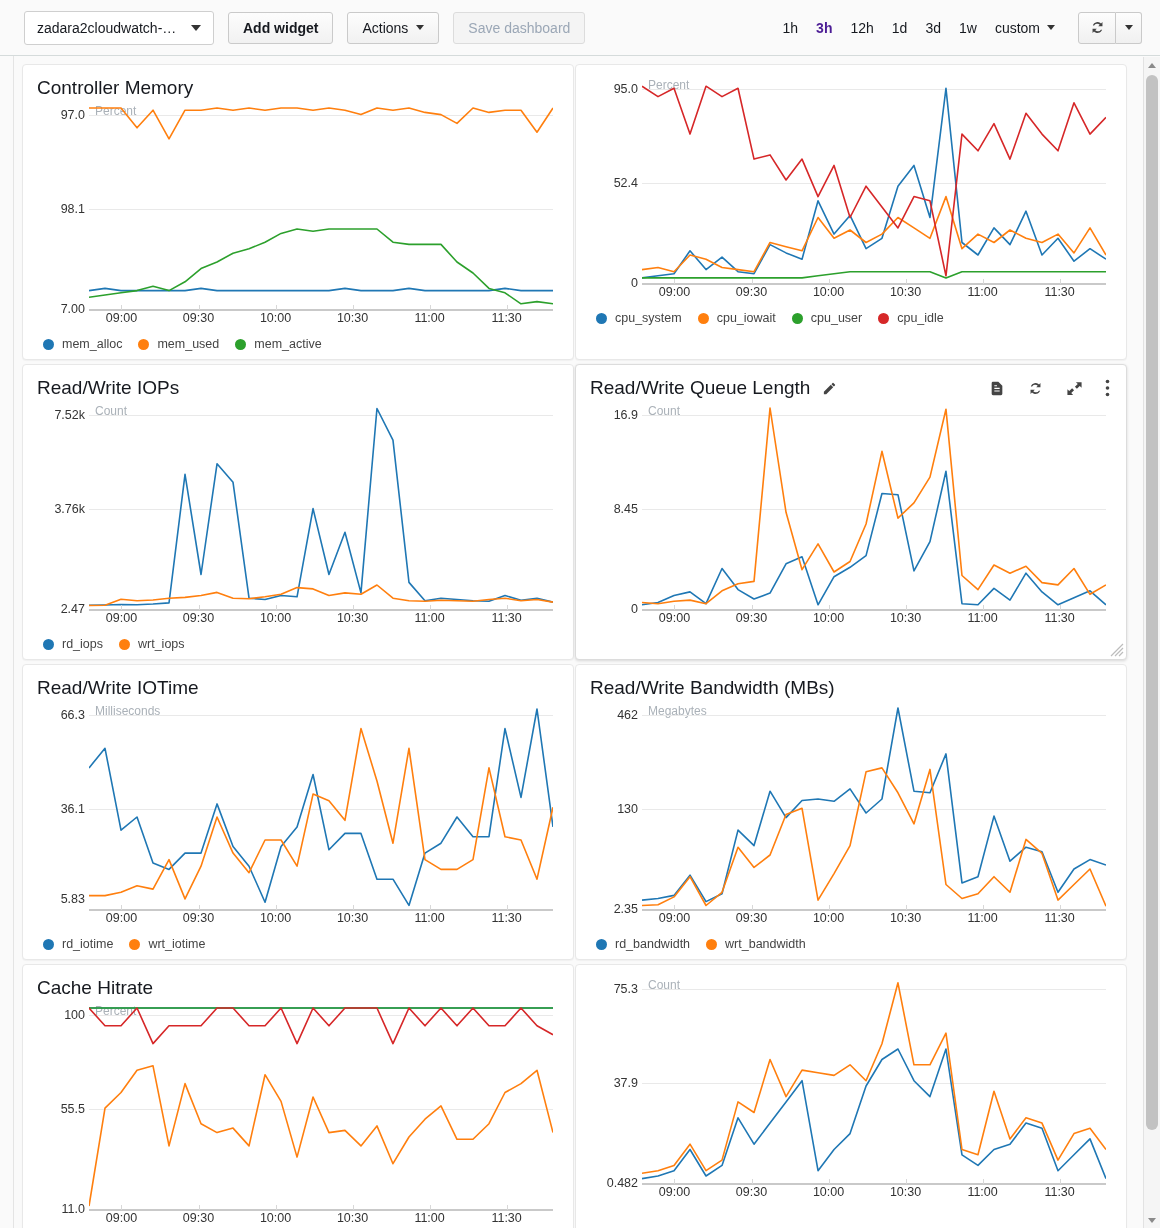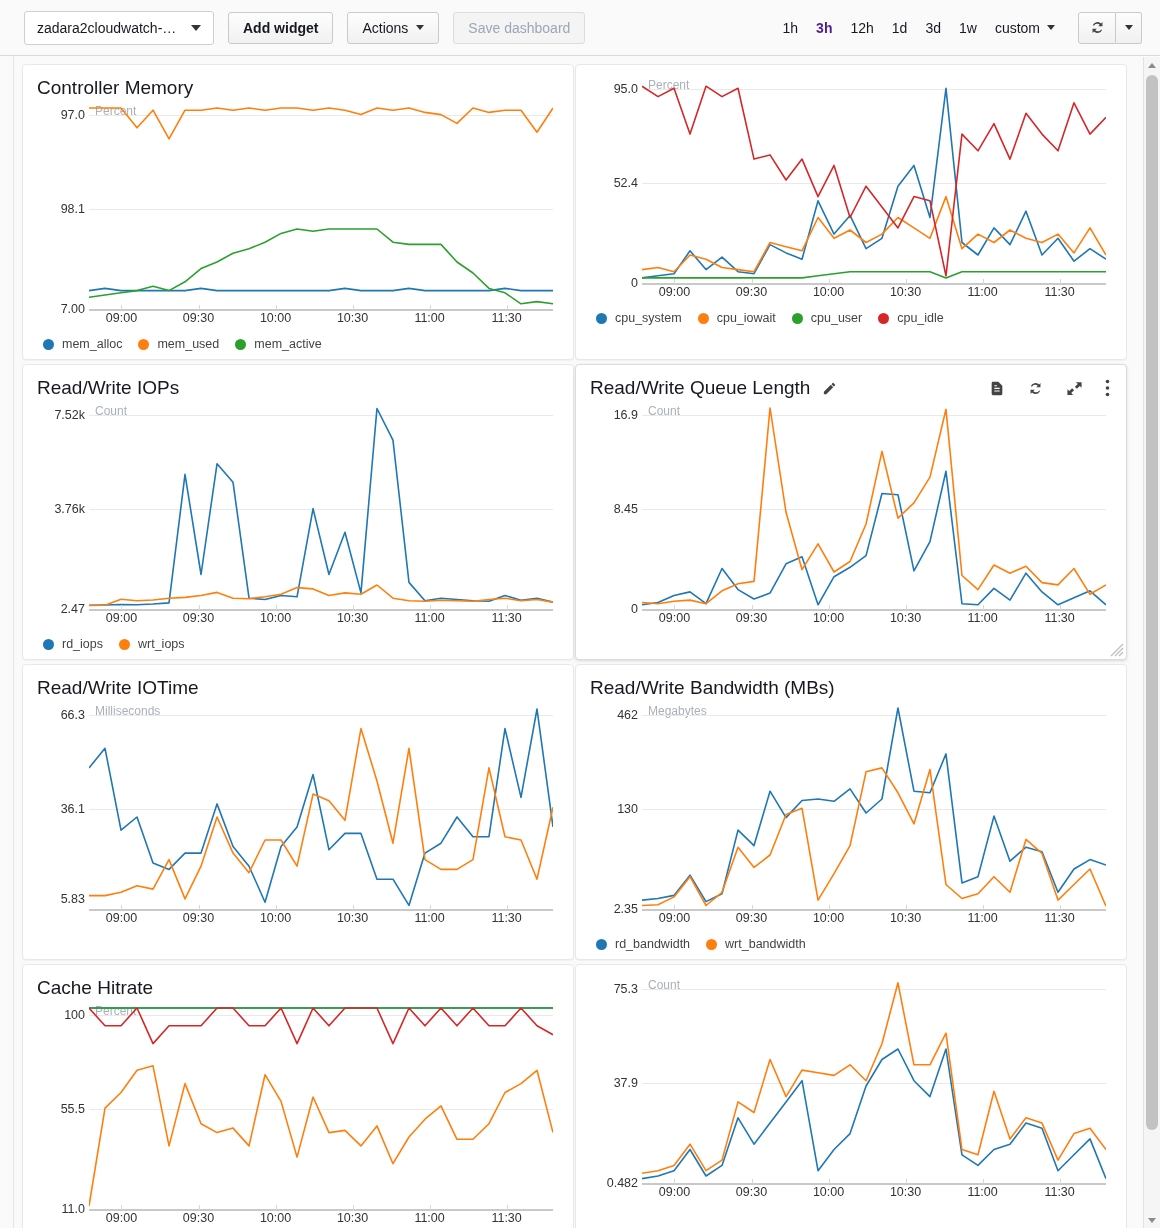--- a/index.html
+++ b/index.html
@@ -417,20 +417,30 @@
           <div class="xtick" style="left: 23.6%;">09:30</div>
           <div class="xtickmark" style="left: 40.2%;"></div>
           <div class="xtick" style="left: 40.2%;">10:00</div>
           <div class="xtickmark" style="left: 56.8%;"></div>
           <div class="xtick" style="left: 56.8%;">10:30</div>
           <div class="xtickmark" style="left: 73.4%;"></div>
           <div class="xtick" style="left: 73.4%;">11:00</div>
           <div class="xtickmark" style="left: 90%;"></div>
           <div class="xtick" style="left: 90%;">11:30</div>
         </div>
+        <div class="legend">
+          <div class="legend-item">
+            <span class="swatch" style="background: rgb(31, 119, 180);"></span>
+            <span>rd_iotime</span>
+          </div>
+          <div class="legend-item">
+            <span class="swatch" style="background: rgb(255, 127, 14);"></span>
+            <span>wrt_iotime</span>
+          </div>
+        </div>
       </div>
       <div class="widget">
         <div class="widget-head">
           <div class="widget-title">Read/Write Bandwidth (MBs)</div>
         </div>
         <div class="chart">
           <div class="unit-label">Megabytes</div>
           <div class="ytick" style="top: 12px;">462</div>
           <div class="gridline" style="top: 12px;"></div>
           <div class="ytick" style="top: 106px;">130</div>

